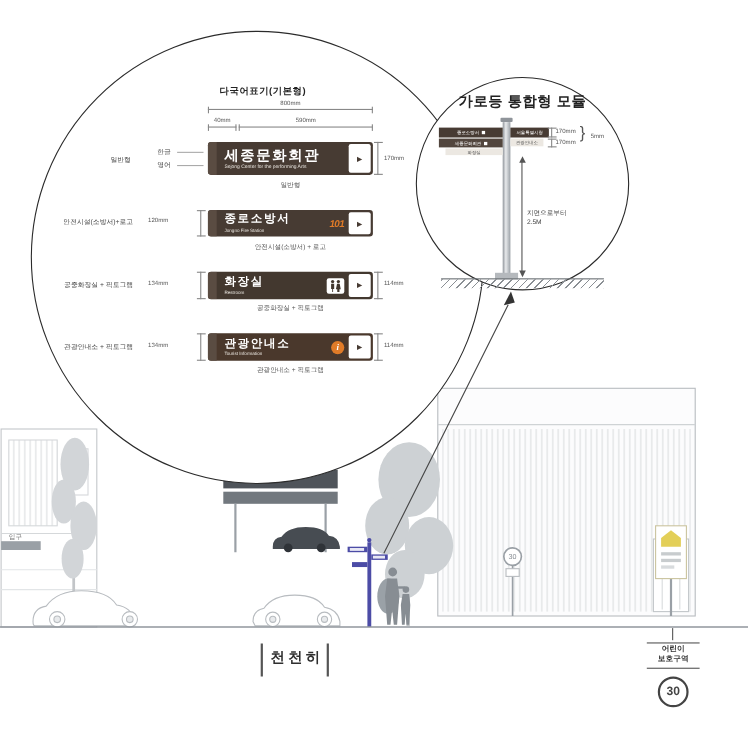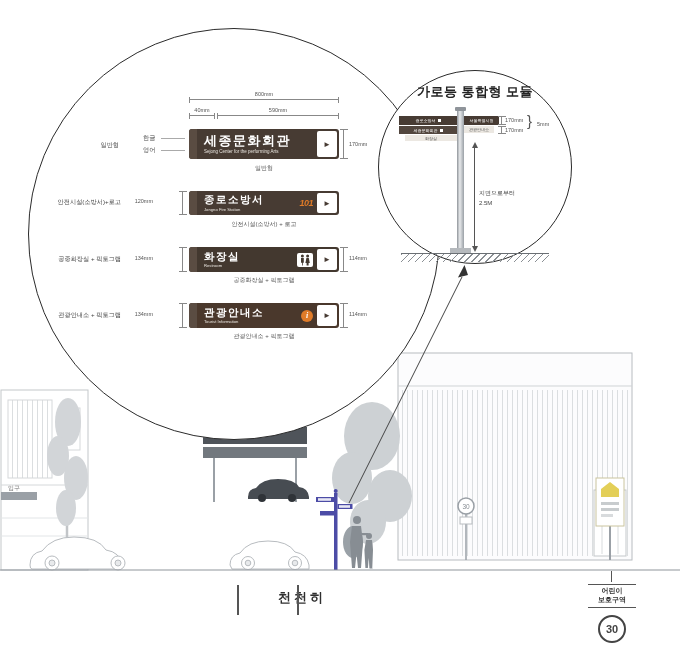--- a/index.html
+++ b/index.html
@@ -57,21 +57,21 @@
   .bar .sq{width:3px;height:3px;background:#fff;margin-left:2px;flex:0 0 auto;}
   .varrow{position:absolute;width:0;border-left:1px solid #555;}
   .varrow:before,.varrow:after{content:"";position:absolute;left:-3.5px;border:3.5px solid transparent;}
   .varrow:before{top:-6px;border-bottom:6px solid #555;}
   .varrow:after{bottom:-6px;border-top:6px solid #555;}
   .hatch{position:absolute;border-top:1.2px solid #6a6f74;
          background:repeating-linear-gradient(135deg,#8a8f94 0,#8a8f94 1px,transparent 1px,transparent 5px);}
   .note{position:absolute;font-size:6px;color:#444;white-space:nowrap;}
 
   
-  .road-word{position:absolute;font-size:13px;font-weight:bold;color:#2f2f2f;letter-spacing:3px;white-space:nowrap;margin-left:32px;}
+  .road-word{position:absolute;font-size:13px;font-weight:bold;color:#2f2f2f;letter-spacing:3px;white-space:nowrap;}
   .road-bar{position:absolute;width:2px;background:#555;}
   .sz-box{position:absolute;border-top:1.2px solid #555;border-bottom:1.2px solid #555;
           text-align:center;font-size:7px;font-weight:bold;color:#333;padding:2px 0;line-height:1.25;}
   .sz-circle{position:absolute;width:24px;height:24px;border:2.5px solid #444;border-radius:50%;
              display:flex;align-items:center;justify-content:center;font-size:11px;font-weight:bold;color:#444;}
 </style>
 </head>
 <body>
 
 <div class="page">
@@ -187,20 +187,21 @@
     <line x1="0" y1="220" x2="680" y2="220" stroke="#90969c" stroke-width="1.2"></line>
   </svg>
 
   <svg class="abs" style="left:0;top:0;z-index:4;pointer-events:none" width="680" height="672" viewBox="0 0 680 672">
     <line x1="349" y1="503" x2="462" y2="277" stroke="#444" stroke-width="1"></line>
     <polygon points="464.5,265 458,277.5 468,275" fill="#333"></polygon>
   </svg>
 
   <div class="circle circle-left">
 
+    <div class="panel-title" style="left:110px;top:48px;width:200px;font-size:8.5px">다국어표기(기본형)</div>
 
     <div class="hdim" style="left:160px;top:62px;width:150px">
       <div class="hlbl">800mm</div>
         <div class="hline"></div>
     </div>
     <div class="hdim" style="left:160px;top:78px;width:26px">
       <div class="hlbl">40mm</div>
         <div class="hline"></div>
     </div>
     <div class="hdim" style="left:188px;top:78px;width:122px">

